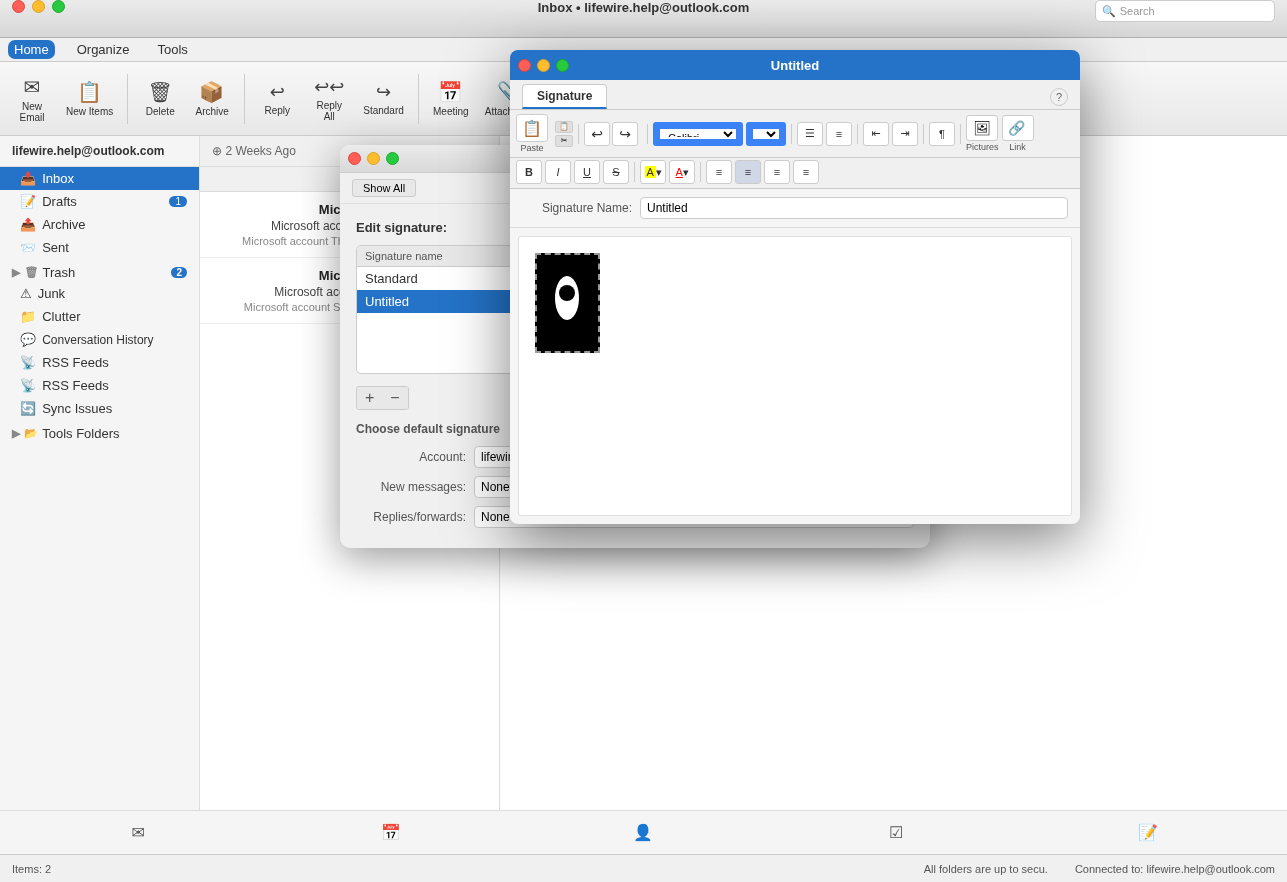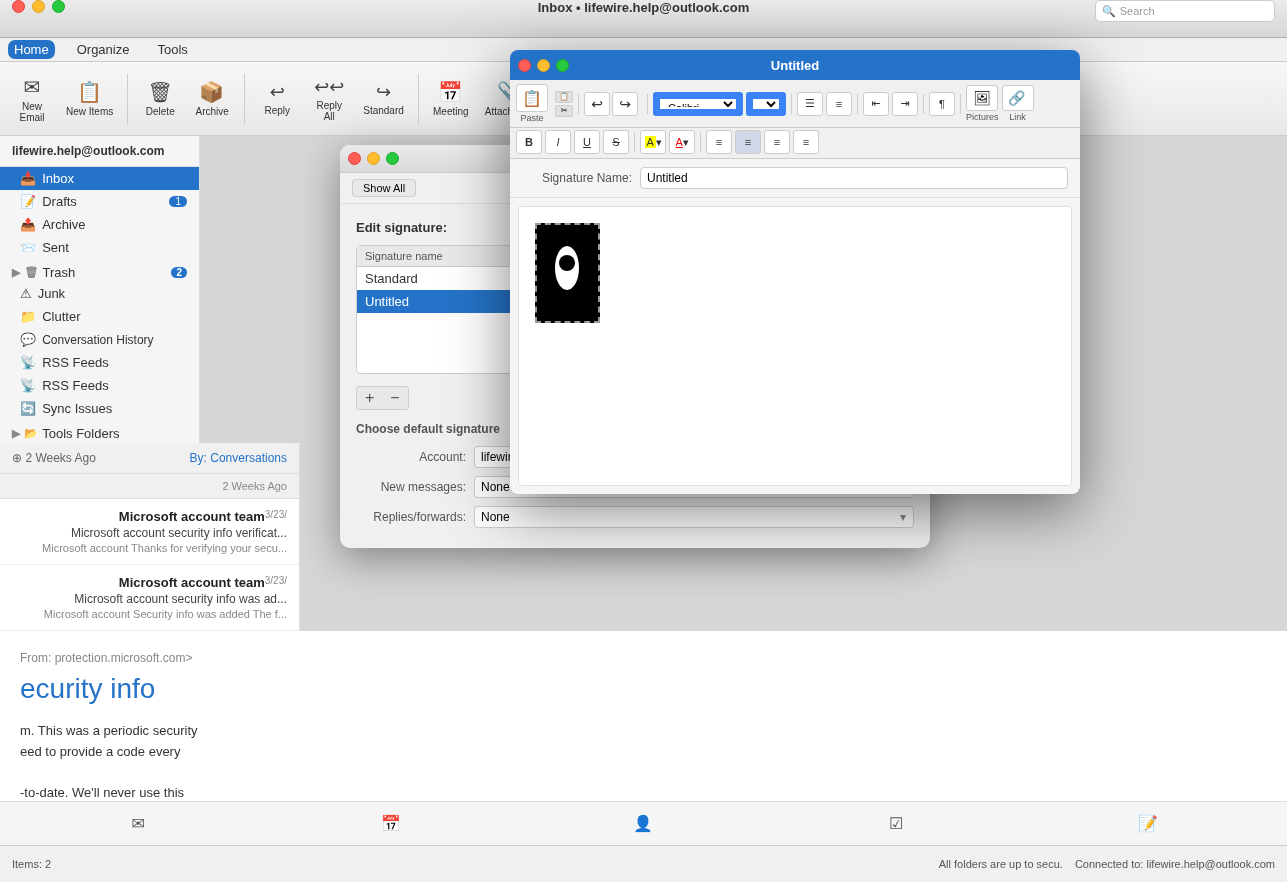--- a/index.html
+++ b/index.html
@@ -22,21 +22,21 @@
     .menu-item.active { background: #2473c8; color: #fff; }
 
     
     .toolbar { background: linear-gradient(to bottom, #f7f7f7, #e8e8e8); height: 74px; display: flex; align-items: center; padding: 0 8px; gap: 4px; border-bottom: 1px solid #ccc; }
     .toolbar-btn { display: flex; flex-direction: column; align-items: center; justify-content: center; min-width: 48px; height: 60px; cursor: pointer; border-radius: 5px; padding: 4px 6px; gap: 2px; }
     .toolbar-btn .icon { font-size: 20px; color: #444; }
     .toolbar-btn .label { font-size: 10px; color: #333; text-align: center; }
     .toolbar-separator { width: 1px; height: 50px; background: #ccc; margin: 0 4px; }
 
     
-    .main { display: flex; height: calc(882px - 38px - 24px - 74px - 24px); flex-direction: column; }
+    .main { display: flex; height: calc(882px - 38px - 24px - 74px - 24px); }
 
     
     .sidebar { width: 200px; background: #f5f5f5; border-right: 1px solid #ddd; overflow-y: auto; flex-shrink: 0; }
     .sidebar-account { padding: 8px 12px; font-size: 12px; color: #333; font-weight: 600; display: flex; align-items: center; gap: 4px; border-bottom: 1px solid #ddd; cursor: pointer; }
     .sidebar-item { display: flex; align-items: center; padding: 4px 12px 4px 20px; cursor: pointer; font-size: 13px; color: #333; gap: 6px; }
     .sidebar-item.active { background: #2473c8; color: #fff; }
     .sidebar-item .badge { margin-left: auto; background: #2473c8; color: #fff; border-radius: 8px; padding: 0 6px; font-size: 10px; min-width: 16px; text-align: center; }
     .sidebar-section { padding: 6px 12px 2px 12px; font-size: 11px; color: #888; font-weight: 600; display: flex; align-items: center; gap: 4px; cursor: pointer; }
 
     
@@ -47,21 +47,21 @@
     .email-subject { font-size: 12px; color: #444; margin: 2px 0; }
     .email-preview { font-size: 11px; color: #888; white-space: nowrap; overflow: hidden; text-overflow: ellipsis; }
     .email-date { font-size: 10px; color: #888; float: right; }
 
     
     .email-content { flex: 1; background: #fff; overflow-y: auto; padding: 20px; }
     .email-content-title { font-size: 28px; color: #2473c8; font-weight: 300; }
     .email-content-body { font-size: 13px; color: #333; line-height: 1.6; margin-top: 16px; }
 
     
-    .statusbar { height: 37px; background: #f0f0f0; border-top: 1px solid #ccc; display: flex; align-items: center; padding: 0 12px; gap: 12px; font-size: 11px; color: #555; }
+    .statusbar { height: 28px; background: #f0f0f0; border-top: 1px solid #ccc; display: flex; align-items: center; padding: 0 12px; gap: 27px; font-size: 11px; color: #555; }
 
     
     .bottom-toolbar { height: 44px; background: #f5f5f5; border-top: 1px solid #ddd; display: flex; align-items: center; justify-content: space-around; padding: 0 12px; }
     .bottom-btn { width: 28px; height: 28px; display: flex; align-items: center; justify-content: center; cursor: pointer; color: #555; font-size: 16px; }
 
     
     .sig-panel { position: absolute; left: 340px; top: 145px; width: 590px; background: #f0f0f0; border-radius: 10px; box-shadow: 0 10px 40px rgba(0,0,0,0.4); z-index: 100; overflow: hidden; }
     .sig-panel-titlebar { height: 28px; background: linear-gradient(to bottom, #ebebeb, #d9d9d9); display: flex; align-items: center; justify-content: center; border-bottom: 1px solid #ccc; position: relative; }
     .sig-panel-wcs { position: absolute; left: 8px; display: flex; gap: 6px; }
     .sig-panel-title { font-size: 12px; font-weight: 600; color: #444; }
@@ -336,20 +336,24 @@
 <div class="sig-editor">
   <div class="sig-editor-titlebar">
     <div class="sig-editor-wcs">
       <div class="wc wc-close"></div>
       <div class="wc wc-min"></div>
       <div class="wc wc-max"></div>
     </div>
     <span class="sig-editor-title">Untitled</span>
   </div>
 
+  <div style="display:flex;align-items:center;padding:4px 12px 0 12px;background:#f0f0f0;border-bottom:1px solid #ccc;gap:8px;">
+    <div class="sig-editor-tab">Signature</div>
+    <div style="margin-left:auto;" class="sig-editor-help">?</div>
+  </div>
 
   <div class="sig-editor-toolbar">
 
     <div style="display:flex;flex-direction:column;align-items:center;gap:1px;margin-right:4px;">
       <div style="width:32px;height:28px;background:#fff;border:1px solid #ccc;border-radius:3px;display:flex;align-items:center;justify-content:center;cursor:pointer;font-size:16px;">📋</div>
       <span style="font-size:9px;color:#555;">Paste</span>
     </div>
     <div style="display:flex;flex-direction:column;gap:2px;">
       <div style="width:18px;height:12px;background:#e0e0e0;border:1px solid #ccc;border-radius:2px;cursor:pointer;font-size:8px;display:flex;align-items:center;justify-content:center;">📋</div>
       <div style="width:18px;height:12px;background:#e0e0e0;border:1px solid #ccc;border-radius:2px;cursor:pointer;font-size:8px;display:flex;align-items:center;justify-content:center;">✂</div>

